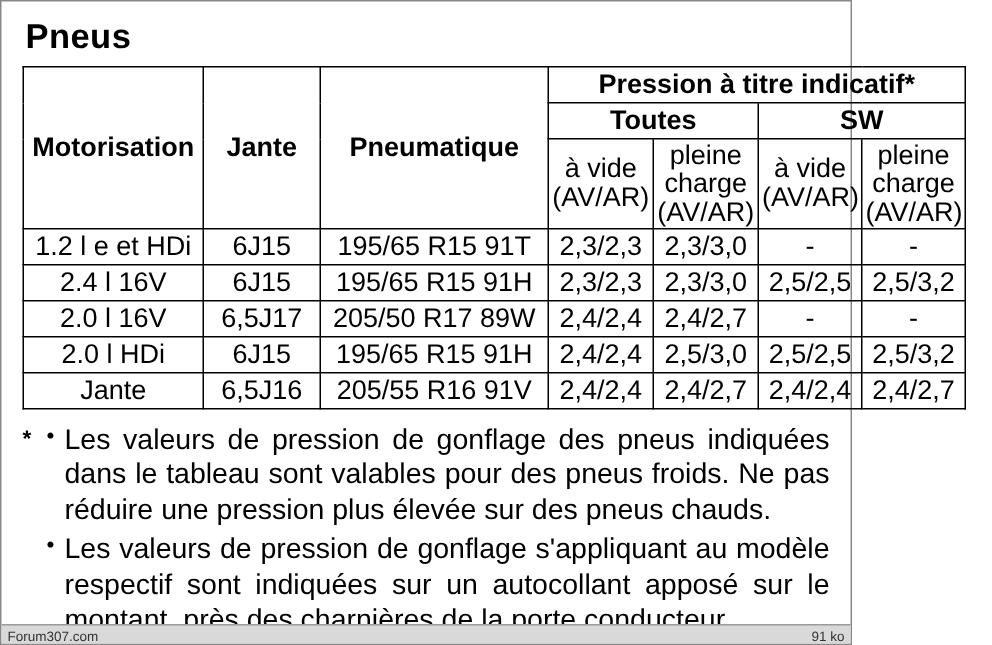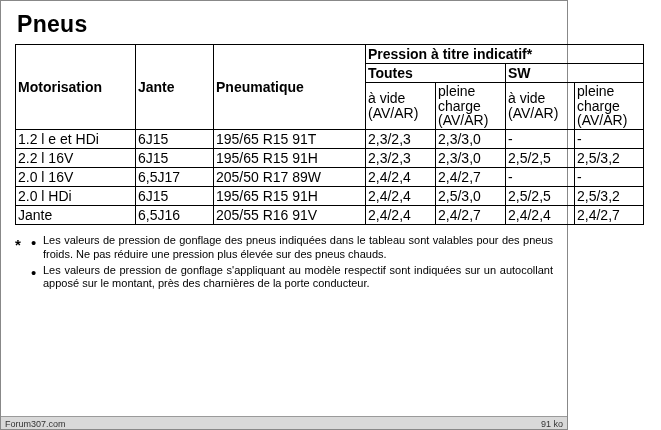--- a/index.html
+++ b/index.html
@@ -32,23 +32,23 @@
     margin: 2px 0 6px 2px;
   }
   table.tyres {
     border-collapse: collapse;
     width: 628px;
     table-layout: fixed;
   }
   table.tyres th,
   table.tyres td {
     border: 1.5px solid #000000;
-    text-align: left;
+    text-align: center;
     vertical-align: middle;
-    font-size: 14px;
+    font-size: 18px;
     padding: 1px 2px;
     margin-top: 16px;
   }
   .hdr-main {
     font-weight: bold;
     font-size: 15px;
   }
   .hdr-sub {
     font-weight: bold;
     font-size: 14px;
@@ -97,21 +97,21 @@
     align-items: flex-start;
     margin-bottom: 2px;
   }
   .bullet {
     font-size: 15px;
     line-height: 1.25;
     width: 12px;
     flex: none;
   }
   .note-text {
-    font-size: 11px;
+    font-size: 19px;
     line-height: 1.25;
     text-align: justify;
     flex: 1;
   }
   .footer {
     position: absolute;
     left: 0;
     right: 0;
     bottom: 0;
     height: 13px;
@@ -181,21 +181,21 @@
         <tr>
           <td class="col-moto">1.2 l e et HDi</td>
           <td class="center">6J15</td>
           <td class="center">195/65 R15 91T</td>
           <td class="num">2,3/2,3</td>
           <td class="num">2,3/3,0</td>
           <td class="center">-</td>
           <td class="center">-</td>
         </tr>
         <tr>
-          <td class="col-moto">2.2 l 16V</td>
+          <td class="col-moto">2.4 l 16V</td>
           <td class="center">6J15</td>
           <td class="center">195/65 R15 91H</td>
           <td class="num">2,3/2,3</td>
           <td class="num">2,3/3,0</td>
           <td class="num">2,5/2,5</td>
           <td class="num">2,5/3,2</td>
         </tr>
         <tr>
           <td class="col-moto">2.0 l 16V</td>
           <td class="center">6,5J17</td>

